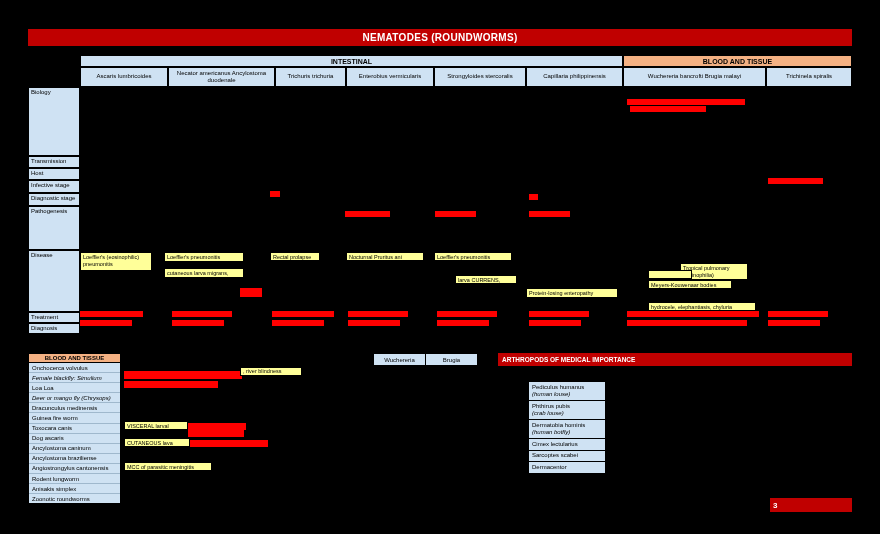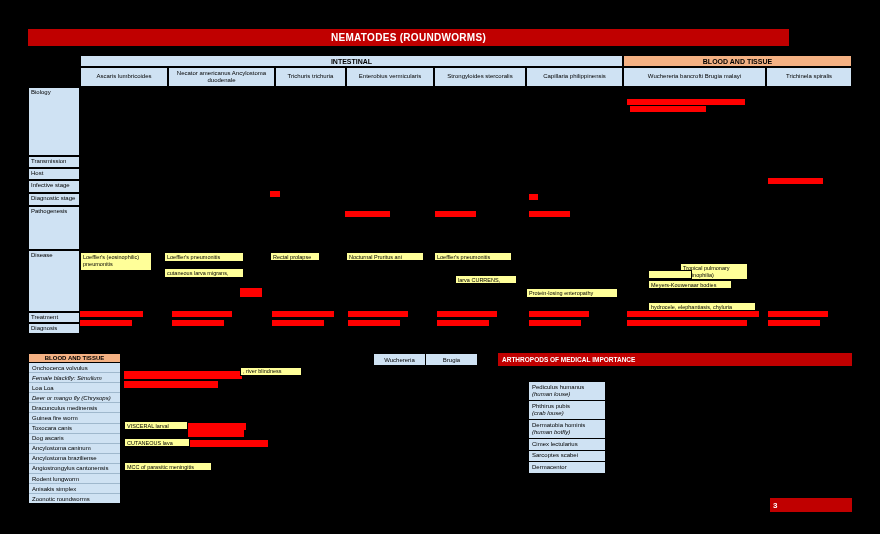--- a/index.html
+++ b/index.html
@@ -20,21 +20,21 @@
     left: 0; top: 0;
     width: 880px;
     height: 534px;
     background: #000;
   }
   
   .title-bar {
     position: absolute;
     left: 28px;
     top: 29px;
-    width: 761px;
+    width: 824px;
     height: 17px;
     background: #c00000;
     color: #ffffff;
     font-size: 10px;
     font-weight: bold;
     letter-spacing: 0.3px;
     display: flex;
     align-items: center;
     justify-content: center;
   }

